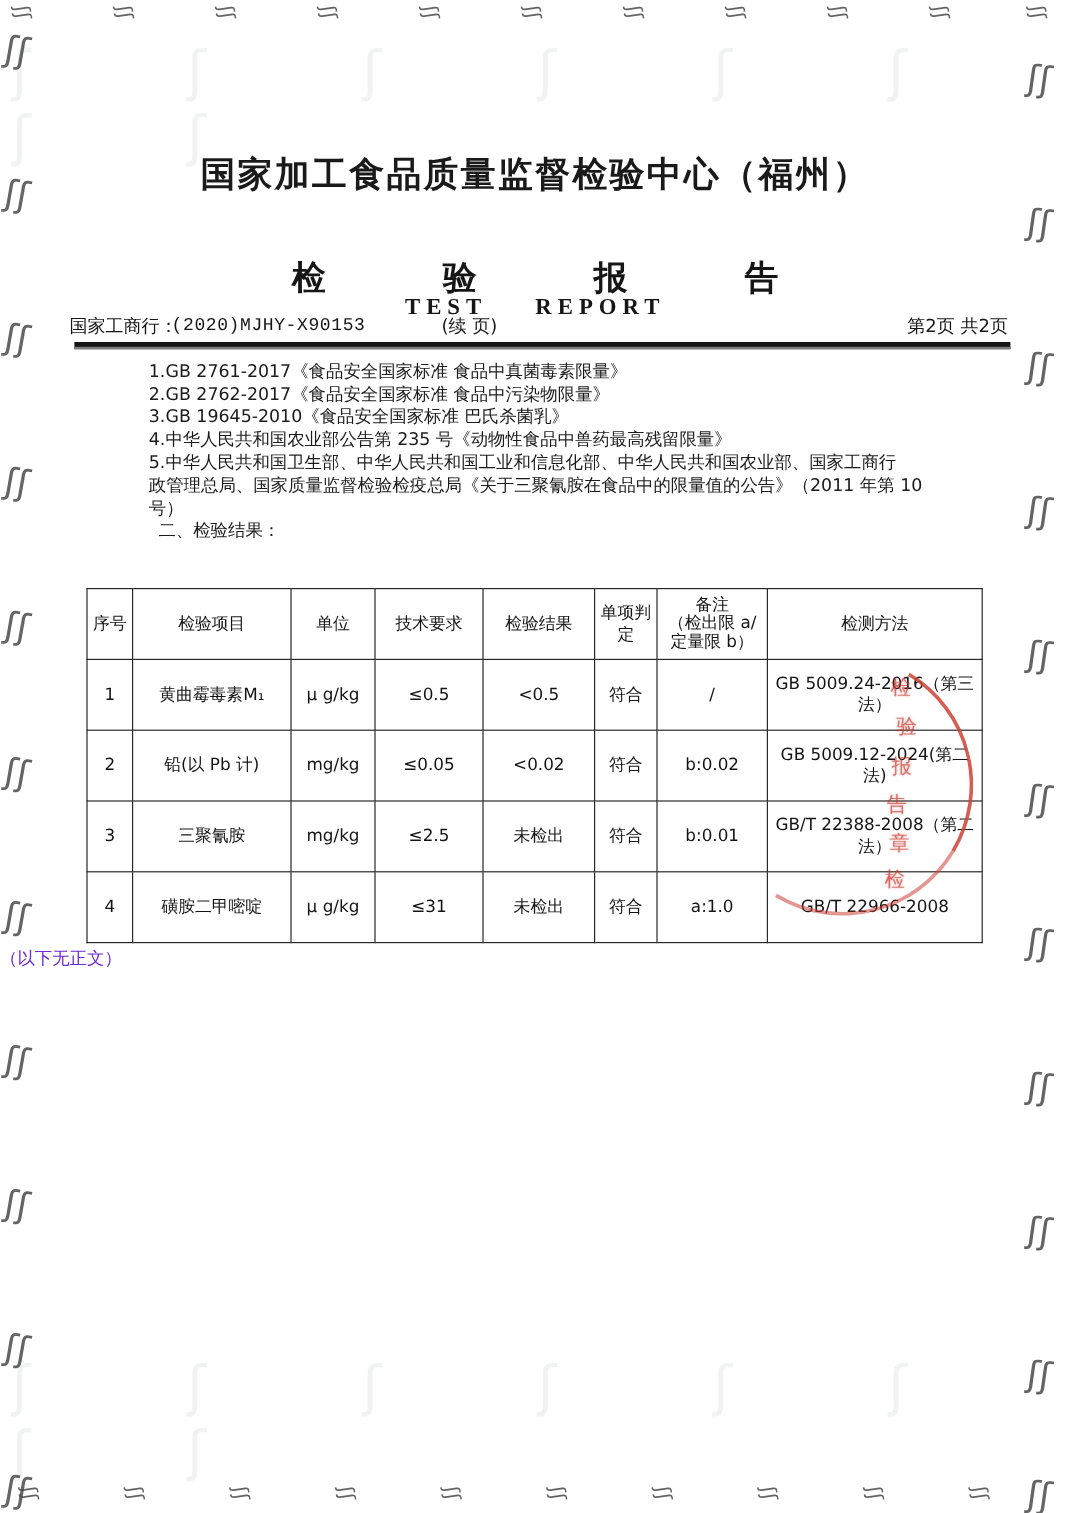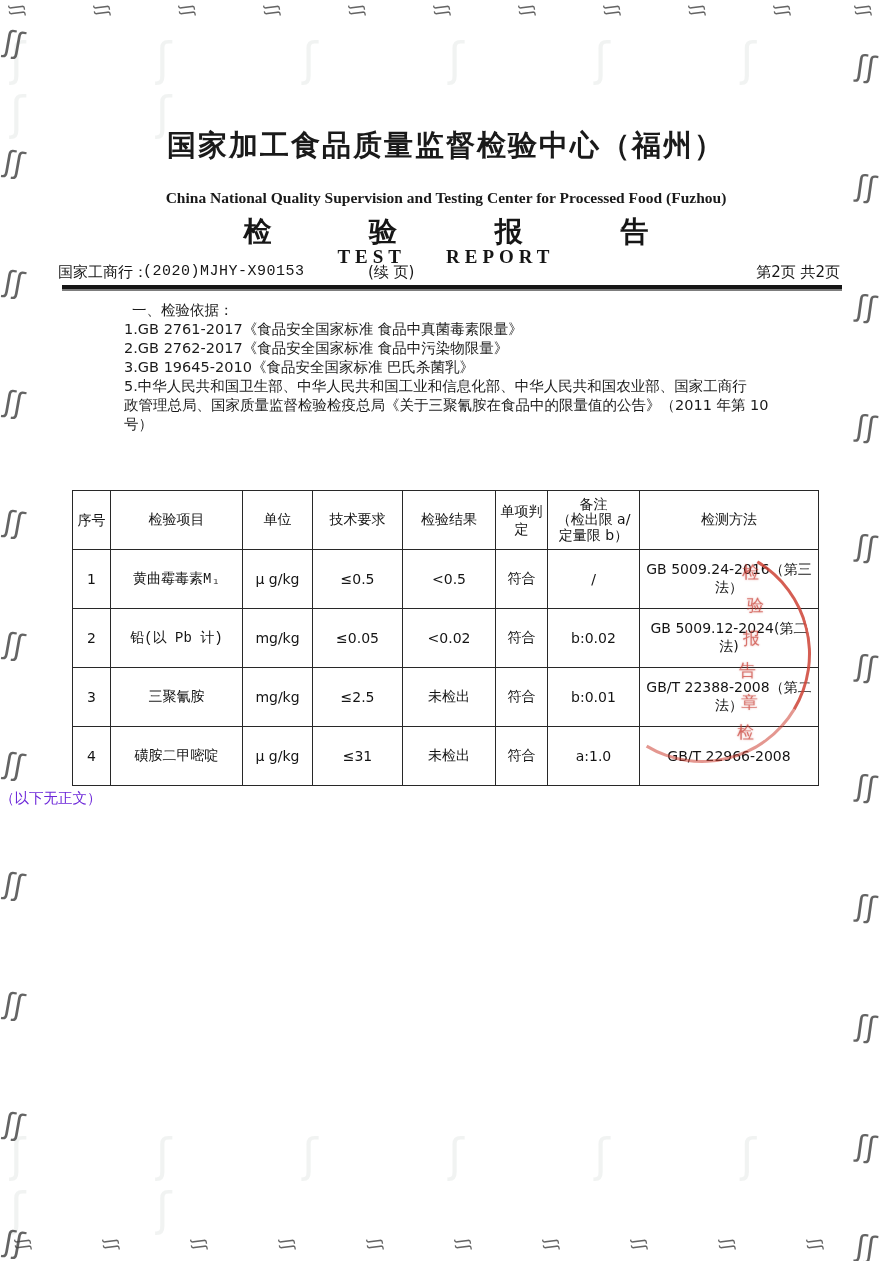--- a/index.html
+++ b/index.html
@@ -35,21 +35,21 @@
     border-collapse:collapse; table-layout:fixed;}
   table.results th, table.results td{
     border:1.5px solid #282828; font-size:14px; font-weight:400;
     padding:2px 4px; color:#141414; text-align:center; vertical-align:middle;
     overflow:hidden;}
   table.results tr{height:59px;}
   col.c0{width:38px;} col.c1{width:132px;} col.c2{width:70px;} col.c3{width:90px;}
   col.c4{width:93px;} col.c5{width:52px;} col.c6{width:92px;} col.c7{width:179px;}
   th.c0, th.c5{word-break:break-all; padding:2px 9px; line-height:18px;}
   th.c6{font-size:12.5px; white-space:pre-line; line-height:15.5px; padding:2px 1px;}
-  td.c1{text-align:left; padding-left:12px;font-family:Liberation Mono, monospace;}
+  td.c1{text-align:left; padding-left:12px;}
   td.c7{text-align:left; padding-left:10px;}
   .no-more{top:789px; left:0; width:100%; text-align:left; font-size:14.5px; color:#6d28d9;}
   
   .stamp-arc{top:545px; left:593px; width:212px; height:212px; border-radius:50%;
     border:3px solid transparent;
     border-right-color:rgba(206,66,54,0.85);
     border-bottom-color:rgba(206,66,54,0.55);
     transform:rotate(-14deg); pointer-events:none;}
   .stamp-glyph{position:absolute; font-size:17px; color:rgba(198,54,44,0.6);
     text-shadow:0 0 2px rgba(198,54,44,0.45); pointer-events:none;}
@@ -60,43 +60,43 @@
 </style>
 </head>
 <body>
 
 <div class="page">
 
   <div class="ghost-row" style="top:32px;">ʃ ʃ ʃ ʃ ʃ ʃ ʃ ʃ</div>
   <div class="ghost-row" style="top:1128px;">ʃ ʃ ʃ ʃ ʃ ʃ ʃ ʃ</div>
 
   <div class="abs title-cn">国家加工食品质量监督检验中心（福州）</div>
-  <div class="abs title-en">China National Quality Supervision and Testing Center for Processed Food (Fuzhou)</div>
   <div class="abs rtitle-cn">检 验 报 告</div>
   <div class="abs rtitle-en">
     <span>TEST</span>
     <span>REPORT</span>
   </div>
 
   <div class="abs meta">
     <span class="report-no-label">国家工商行：</span>
     <span class="report-no-value">(2020)MJHY-X90153</span>
     <span class="continued">(续 页)</span>
     <span class="pageinfo">第2页  共2页</span>
   </div>
   <div class="abs rule"></div>
 
   <div class="abs basis">
-    <div class="indent">一、检验依据：</div>
     <div>1.GB 2761-2017《食品安全国家标准 食品中真菌毒素限量》</div>
     <div>2.GB 2762-2017《食品安全国家标准 食品中污染物限量》</div>
     <div>3.GB 19645-2010《食品安全国家标准 巴氏杀菌乳》</div>
+    <div>4.中华人民共和国农业部公告第 235 号《动物性食品中兽药最高残留限量》</div>
     <div>5.中华人民共和国卫生部、中华人民共和国工业和信息化部、中华人民共和国农业部、国家工商行</div>
     <div>政管理总局、国家质量监督检验检疫总局《关于三聚氰胺在食品中的限量值的公告》（2011 年第 10</div>
     <div>号）</div>
+    <div class="indent">二、检验结果：</div>
   </div>
 
   <table class="results">
     <colgroup>
       <col class="c0">
         <col class="c1">
         <col class="c2">
         <col class="c3">
       <col class="c4">
         <col class="c5">

